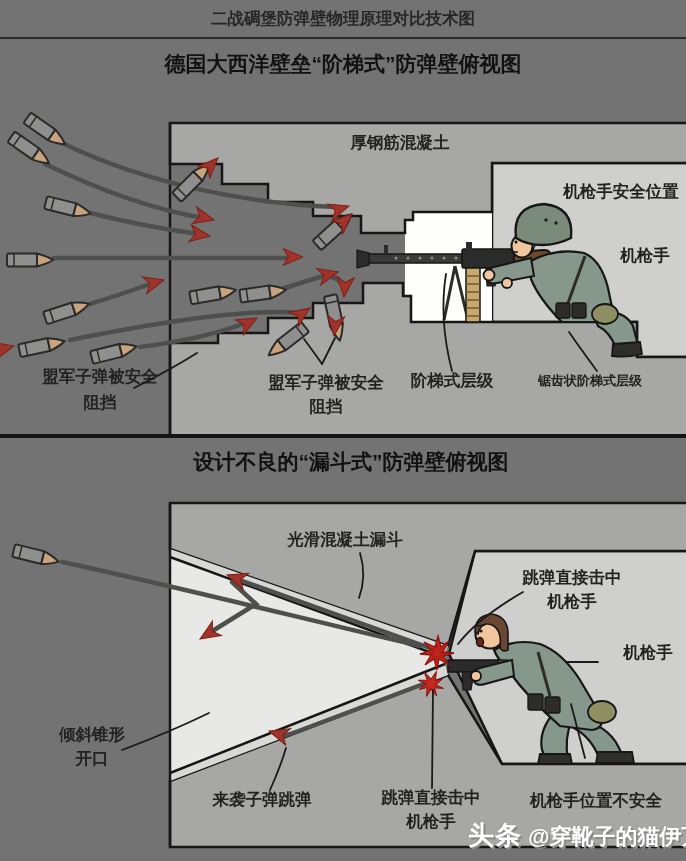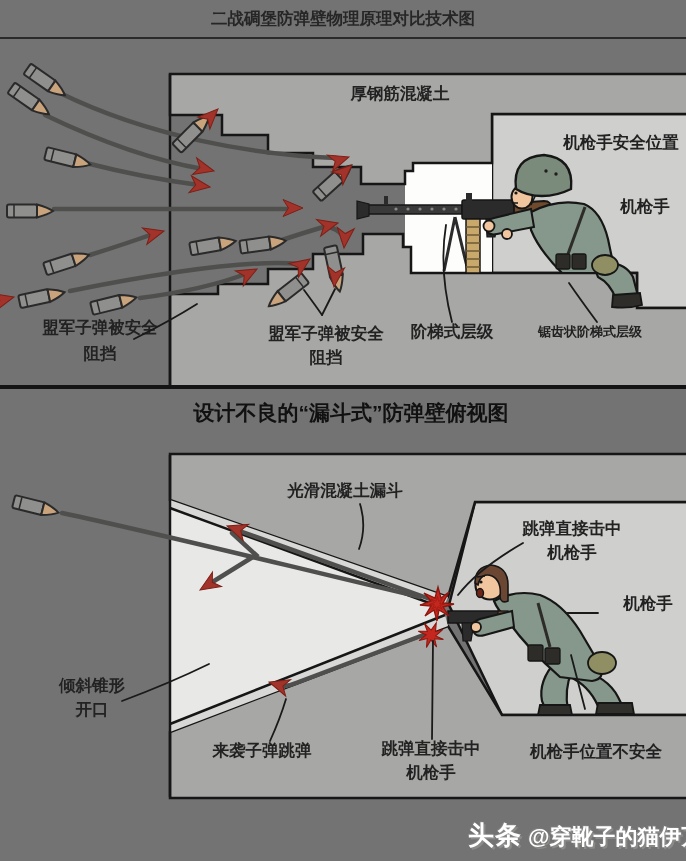--- a/index.html
+++ b/index.html
@@ -21,20 +21,21 @@
              text-shadow:2px 2px 0 #8a8a88, -1px -1px 0 rgba(150,150,150,.35);}
   #watermark .badge{font-size:26px;font-weight:700;letter-spacing:1px;}
   #watermark .handle{font-size:22px;font-weight:800;margin-left:6px;}
 </style>
 </head>
 <body>
 
 <div id="page">
 
   <div class="hdr">二战碉堡防弹壁物理原理对比技术图</div>
+  <div class="sec-title">德国大西洋壁垒“阶梯式”防弹壁俯视图</div>
 
   <svg width="686" height="346" viewBox="0 88 686 346">
     <defs>
       <g id="bullet">
         <rect x="-23" y="-6.5" width="30" height="13" rx="2" fill="#8f8f8d" stroke="#2a2a2a" stroke-width="2"></rect>
         <path d="M7,-6.5 Q18,-3.5 23,0 Q18,3.5 7,6.5 Z" fill="#c9a37c" stroke="#2a2a2a" stroke-width="2"></path>
         <line x1="-16" y1="-6" x2="-16" y2="6" stroke="#2a2a2a" stroke-width="1.5"></line>
       </g>
       <g id="arrow">
         <path d="M0,0 L-20,-8.5 L-14.5,0 L-20,8.5 Z" fill="#a2332a" stroke="#7e1f16" stroke-width="1"></path>

